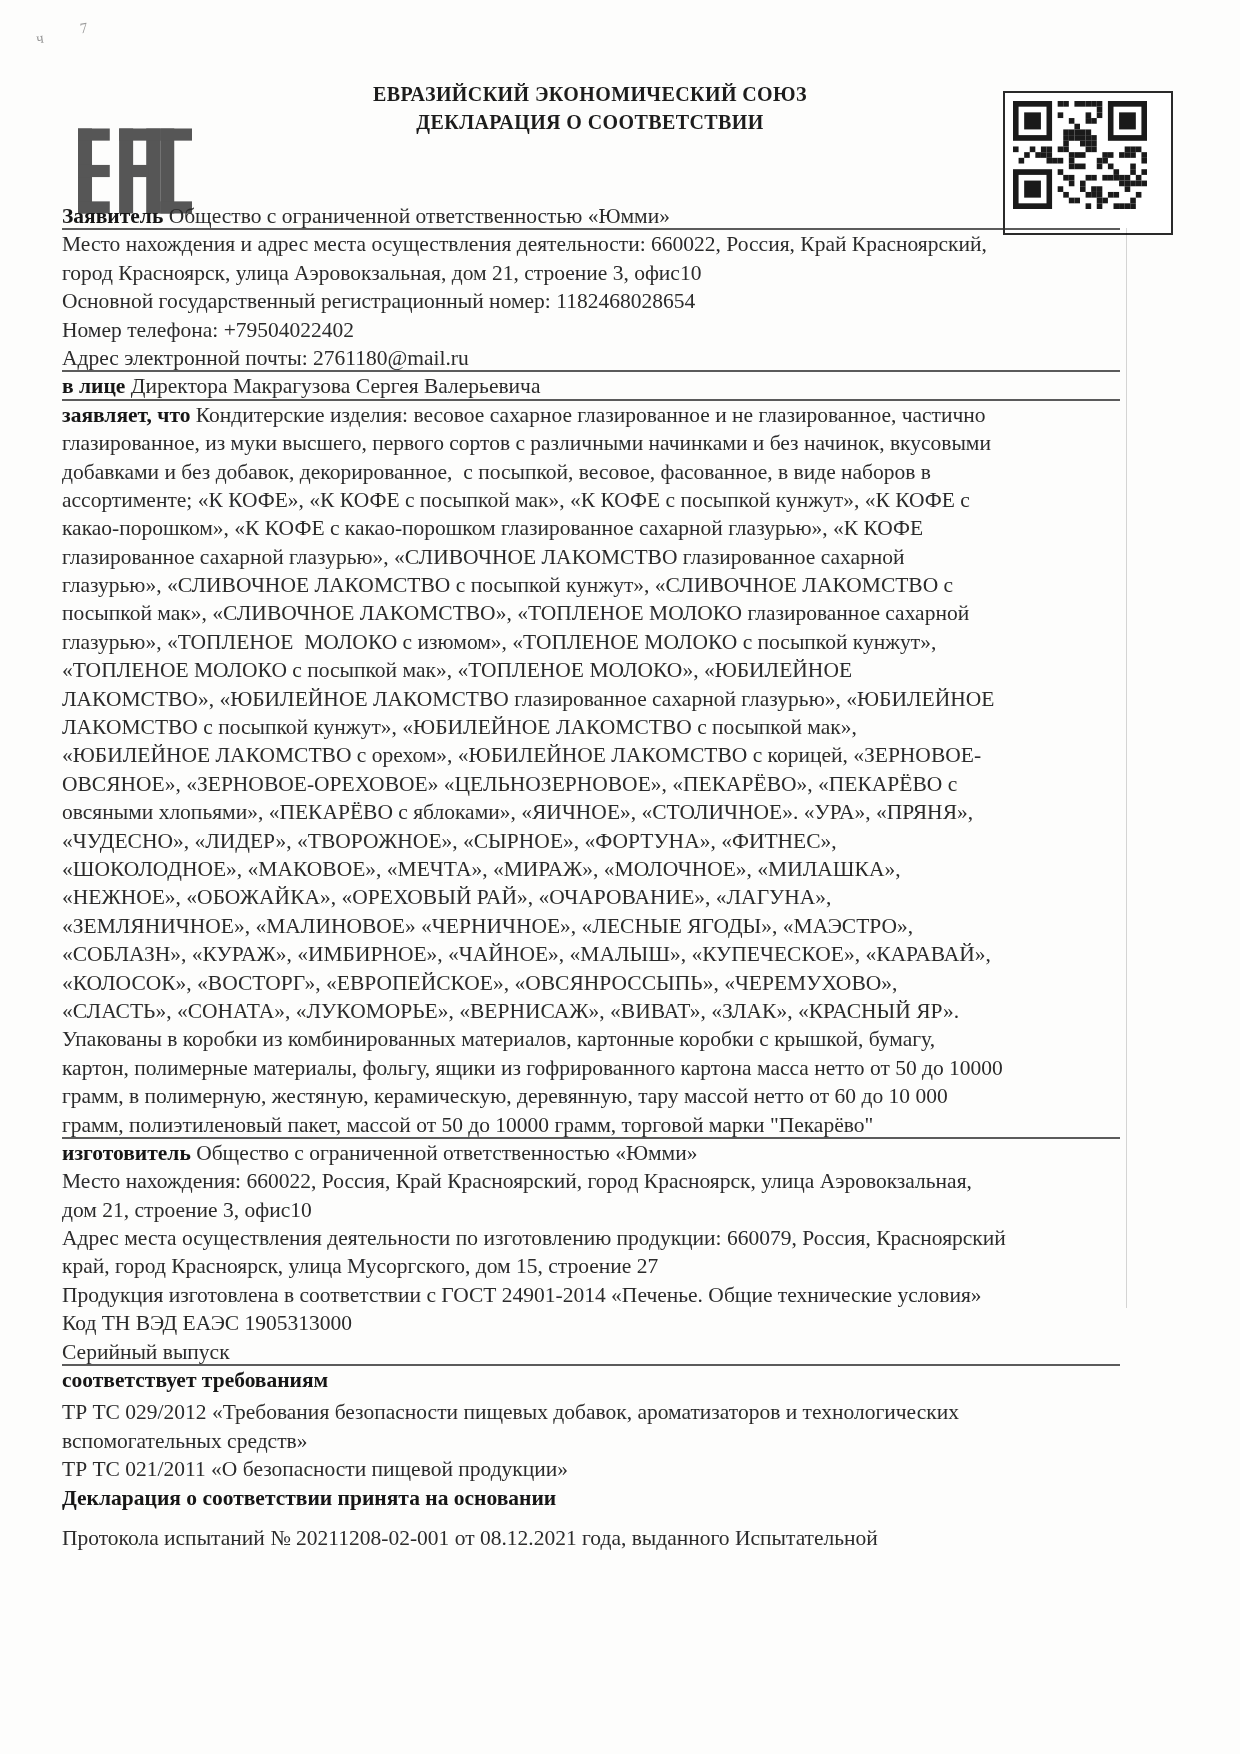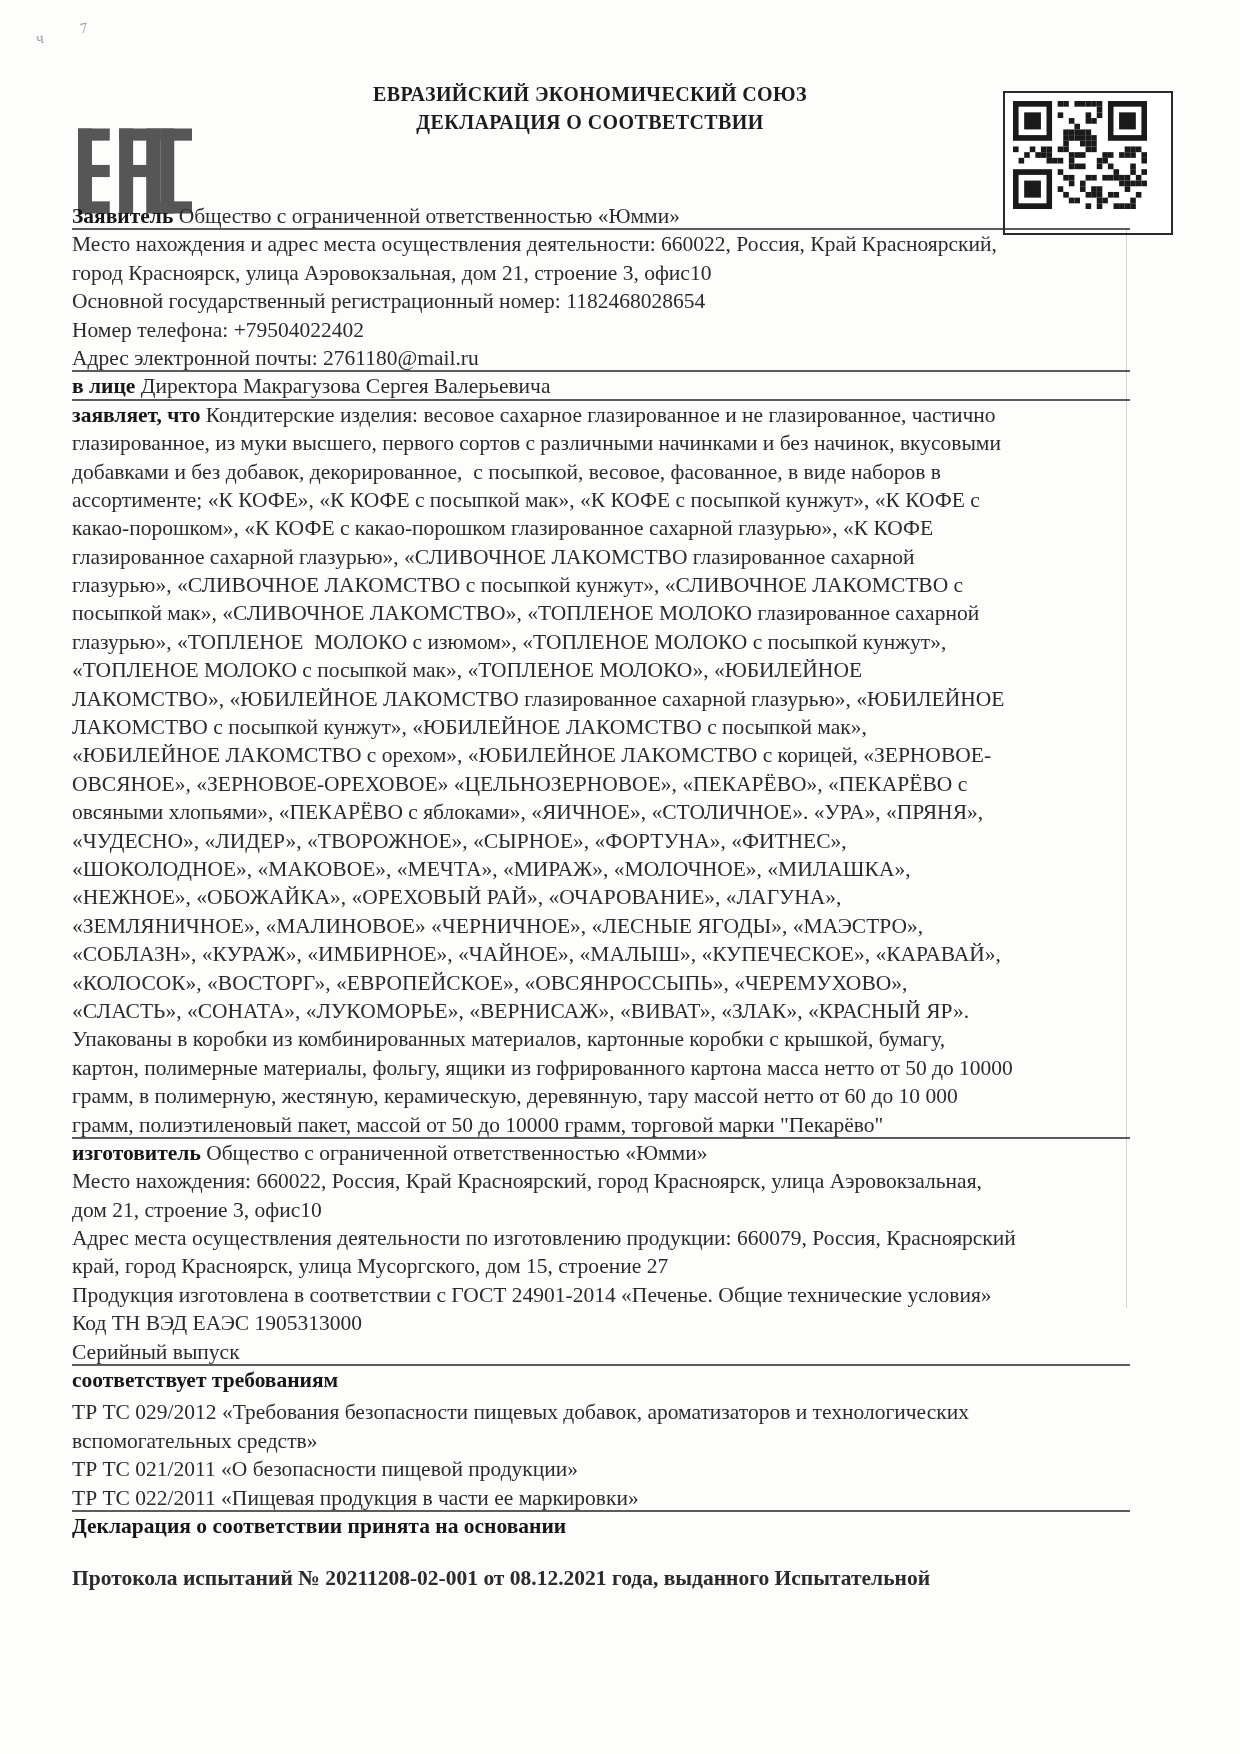--- a/index.html
+++ b/index.html
@@ -13,21 +13,21 @@
     position:absolute;left:280px;top:80px;width:620px;text-align:center;
     font-weight:bold;color:#1c1c1c;font-size:20px;line-height:28px;letter-spacing:.4px;
   }
   .eac{position:absolute;left:78px;top:125px;width:114px;height:92px;}
   .qr{
     position:absolute;left:1003px;top:91px;width:150px;height:124px;
     border:2px solid #2a2a2a;background:#fff;padding:8px;box-sizing:content-box;
   }
   
   .doc-body{
-    position:absolute;left:72px;top:202px;width:1058px;
+    position:absolute;left:62px;top:202px;width:1058px;
     font-size:21.5px;line-height:28.4px;color:#2b2b2b;
   }
   .line{white-space:pre;overflow:hidden;height:28.4px;}
   .line.rule{border-bottom:2px solid rgba(45,45,45,.78);height:26.4px;}
   .line .b{font-weight:bold;color:#161616;}
   .scan-mark{position:absolute;color:#9a9a9a;font-size:15px;transform:rotate(-8deg);}
   .edge-line{
     position:absolute;left:1126px;top:228px;width:1px;height:1080px;
     background:rgba(0,0,0,.16);
   }
@@ -235,18 +235,17 @@
       <div class="line"><span>дом 21, строение 3, офис10</span></div>
       <div class="line"><span>Адрес места осуществления деятельности по изготовлению продукции: 660079, Россия, Красноярский</span></div>
       <div class="line"><span>край, город Красноярск, улица Мусоргского, дом 15, строение 27</span></div>
       <div class="line"><span>Продукция изготовлена в соответствии с ГОСТ 24901-2014 «Печенье. Общие технические условия»</span></div>
       <div class="line"><span>Код ТН ВЭД ЕАЭС 1905313000</span></div>
       <div class="line rule"><span>Серийный выпуск</span></div>
       <div class="line"><span class="b">соответствует требованиям</span></div>
       <div class="line" style="margin-top: 4px;"><span>ТР ТС 029/2012 «Требования безопасности пищевых добавок, ароматизаторов и технологических</span></div>
       <div class="line"><span>вспомогательных средств»</span></div>
       <div class="line"><span>ТР ТС 021/2011 «О безопасности пищевой продукции»</span></div>
-      <div class="line rule"><span>ТР ТС 022/2011 «Пищевая продукция в части ее маркировки»</span></div>
       <div class="line"><span class="b">Декларация о соответствии принята на основании</span></div>
-      <div class="line" style="margin-top: 24px; font-weight: bold;"><span>Протокола испытаний № 20211208-02-001 от 08.12.2021 года, выданного Испытательной</span></div>
+      <div class="line" style="margin-top: 12px;"><span>Протокола испытаний № 20211208-02-001 от 08.12.2021 года, выданного Испытательной</span></div>
     </div>
 
 </div>
 
 </body></html>

